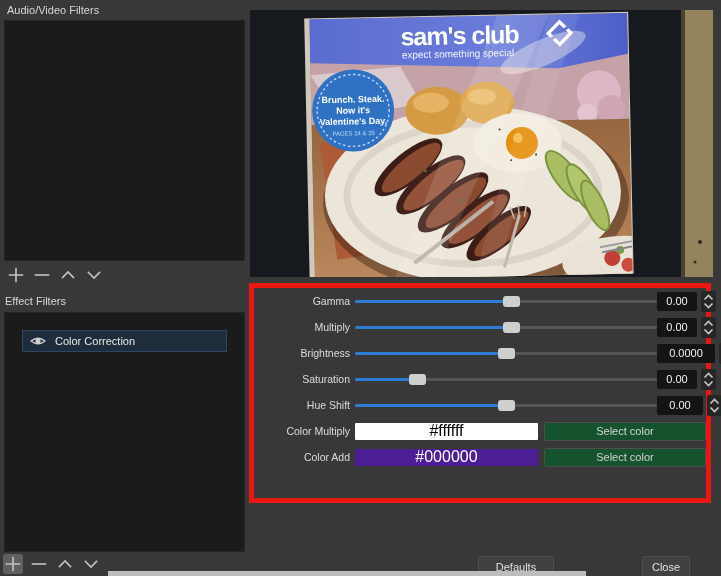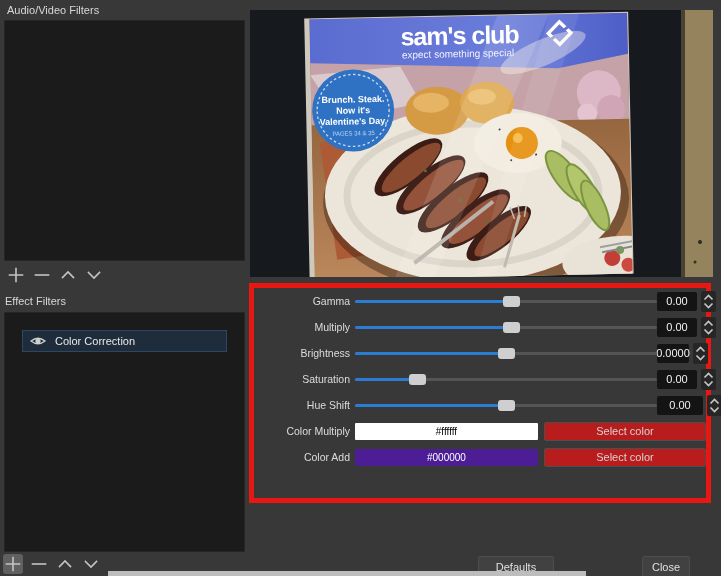--- a/index.html
+++ b/index.html
@@ -34,22 +34,22 @@
   .slider{position:relative;width:302px;height:13px;flex:0 0 auto;}
   .track{position:absolute;left:0;right:0;top:5px;height:3px;background:#555;border-radius:2px;}
   .fill{position:absolute;left:0;top:5px;height:3px;background:var(--blue,#2b7cd3);border-radius:2px;}
   .handle{position:absolute;top:1px;width:17px;height:11px;background:#cfcfcf;border-radius:3px;}
   .value-group{margin-left:auto;margin-right:3px;display:flex;align-items:center;gap:4px;}
   .spinbox{height:19px;background:#141414;border-radius:2px;color:#f2f2f2;font-size:11px;
     display:flex;align-items:center;justify-content:center;}
   .spinner{width:15px;height:21px;background:#262626;border-radius:2px;display:flex;flex-direction:column;
     align-items:center;justify-content:center;gap:1px;}
   .color-field{width:208px;height:17px;display:flex;align-items:center;justify-content:center;
-    font-size:10px;margin-right:6px;border-radius:1px;}
-  .select-btn{width:184px;height:19px;background:#b91c1c;border:1px solid #4e4e4e;border-radius:2px;
+    font-size:16px;margin-right:6px;border-radius:1px;}
+  .select-btn{width:184px;height:19px;background:#14532d;border:1px solid #4e4e4e;border-radius:2px;
     color:#d4d4d4;font-size:11px;display:flex;align-items:center;justify-content:center;box-sizing:border-box;}
   .footer-btn{position:absolute;top:556px;height:22px;background:#414141;border:1px solid #4e4e4e;
     border-radius:2px;color:#e0e0e0;font-size:11px;display:flex;align-items:center;justify-content:center;box-sizing:border-box;}
   #defaults-btn{left:478px;width:76px;}
   #close-btn{left:642px;width:48px;}
   #bottom-strip{position:absolute;left:108px;top:571px;width:478px;height:5px;background:#bdbdbd;}
 </style>
 </head>
 <body>
 
@@ -318,21 +318,21 @@
   </div>
 
   <div class="row">
     <div class="row-label">Brightness</div>
     <div class="slider">
       <div class="track"></div>
       <div class="fill" style="width: 50%;"></div>
       <div class="handle" style="left: 143px;"></div>
     </div>
     <div class="value-group">
-      <div class="spinbox" style="width: 32px;">0.0000</div>
+      <div class="spinbox" style="width: 58px;">0.0000</div>
       <div class="spinner">
         <span style="display:flex">
           <svg width="11" height="7" viewBox="0 0 11 7">
                 <path d="M1.5 5.5 L5.5 1.5 L9.5 5.5" fill="none" stroke="#c8c8c8" stroke-width="1.6"></path>
               </svg>
         </span>
         <span style="display:flex">
           <svg width="11" height="7" viewBox="0 0 11 7">
                 <path d="M1.5 1.5 L5.5 5.5 L9.5 1.5" fill="none" stroke="#c8c8c8" stroke-width="1.6"></path>
               </svg>

